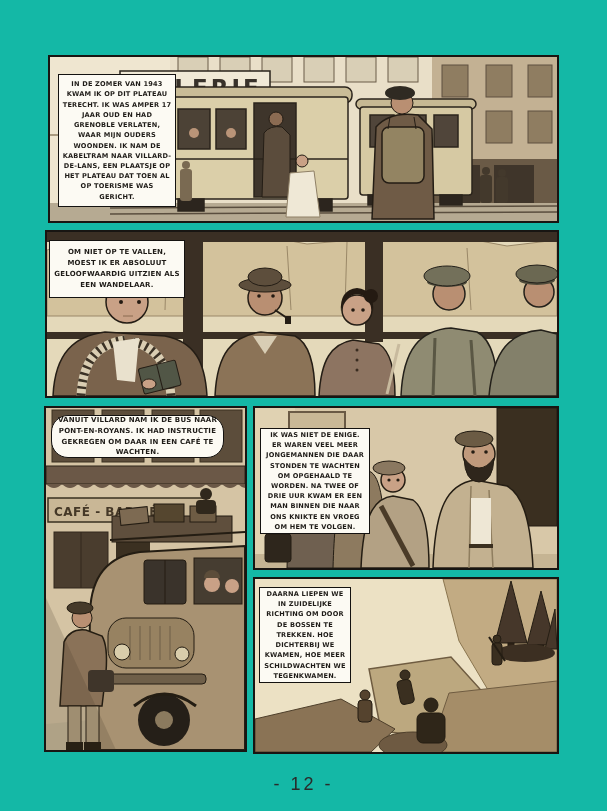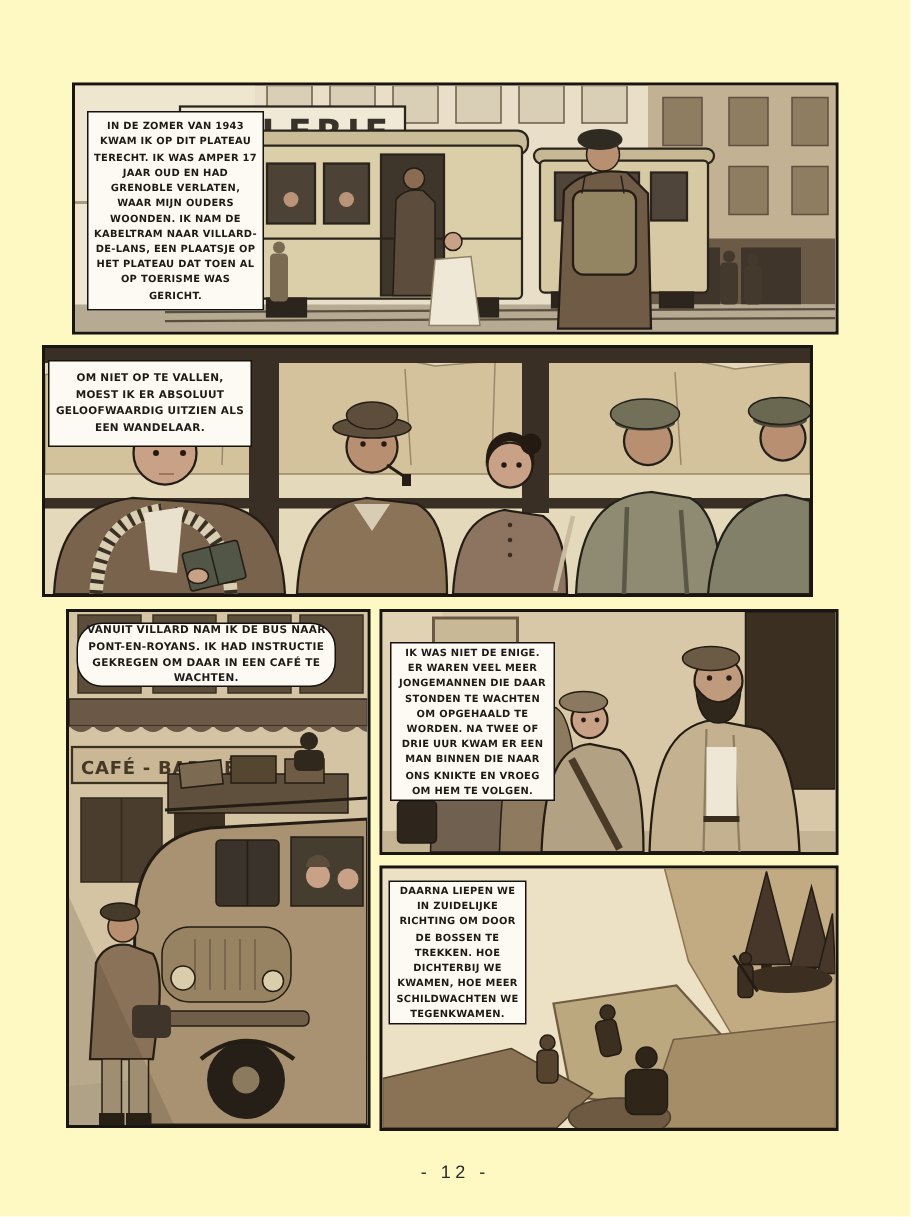--- a/index.html
+++ b/index.html
@@ -1,45 +1,45 @@
 <!DOCTYPE html>
 <html><head>
 <meta charset="utf-8">
 <style>
   * { margin:0; padding:0; box-sizing:border-box; }
   html,body { background:#ffffff; }
   .page {
     position:relative; width:607px; height:811px; margin:0 auto;
-    background:#fef9c3; overflow:hidden;
+    background:#14b8a6; overflow:hidden;
     font-family:"DejaVu Sans", sans-serif;
   }
   .panel {
     position:absolute; border:2px solid #181512; background:#e9dfc8; overflow:hidden;
   }
   .panel svg { position:absolute; inset:0; width:100%; height:100%; display:block; }
   .panel-1 { left:48px;  top:55px;  width:511px; height:168px; }
-  .panel-2 { left:28px;  top:230px; width:514px; height:168px;padding-left:34px; }
+  .panel-2 { left:45px;  top:230px; width:514px; height:168px;padding-left:34px; }
   .panel-3 { left:44px;  top:406px; width:203px; height:346px; }
   .panel-4 { left:253px; top:406px; width:306px; height:164px; }
   .panel-5 { left:253px; top:577px; width:306px; height:177px; }
   .caption {
     position:absolute; z-index:3;
     background:#fcfaf3; border:1.5px solid #141210;
     display:flex; align-items:center; justify-content:center;
     text-align:center; color:#1e1b17; font-weight:700;
     padding:4px 3px; line-height:1.55; letter-spacing:0.2px;
   }
   .cap-1 { left:8px;  top:17px; width:118px; height:133px; font-size:6.6px; }
   .cap-2 { left:2px;  top:8px;  width:136px; height:58px;  font-size:7px;  }
   .cap-3 { left:5px;  top:7px;  width:173px; height:43px;  font-size:7px;border-radius:17px;  }
   .cap-4 { left:5px;  top:20px; width:110px; height:106px; font-size:6.6px;}
   .cap-5 { left:4px;  top:8px;  width:92px;  height:96px;  font-size:6.6px;}
   .page-number {
     position:absolute; left:0; right:0; top:774px; text-align:center;
-    font-family:"Liberation Sans", sans-serif; font-size:12px;
+    font-family:"Liberation Sans", sans-serif; font-size:18px;
     letter-spacing:3px; color:#2a2a2a;
   }
   svg text { font-family:"DejaVu Sans", sans-serif; }
 </style>
 </head>
 <body>
 
 <div class="page">
 
   <div class="panel panel-1">

